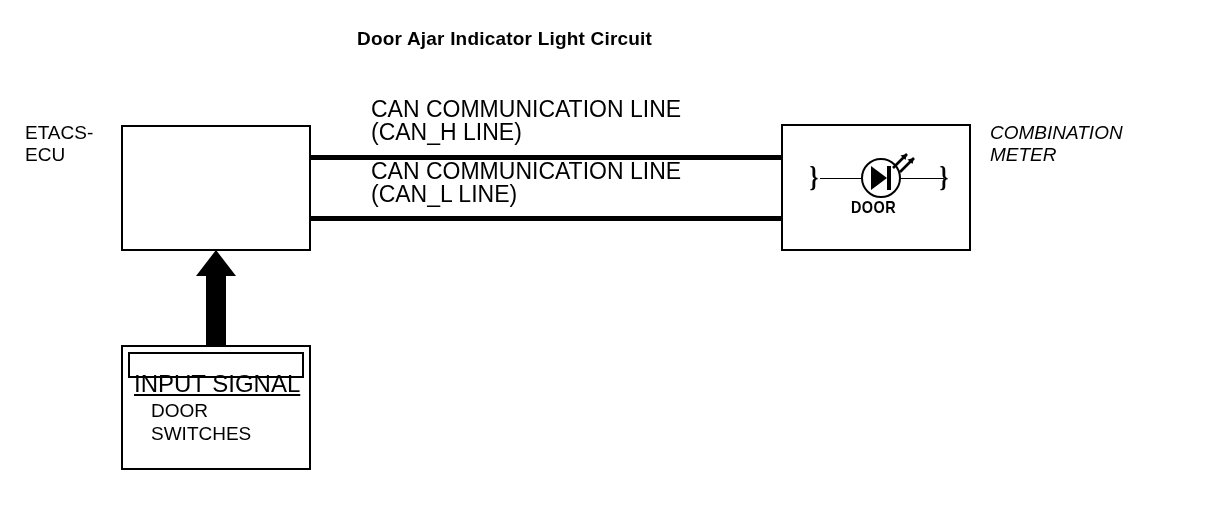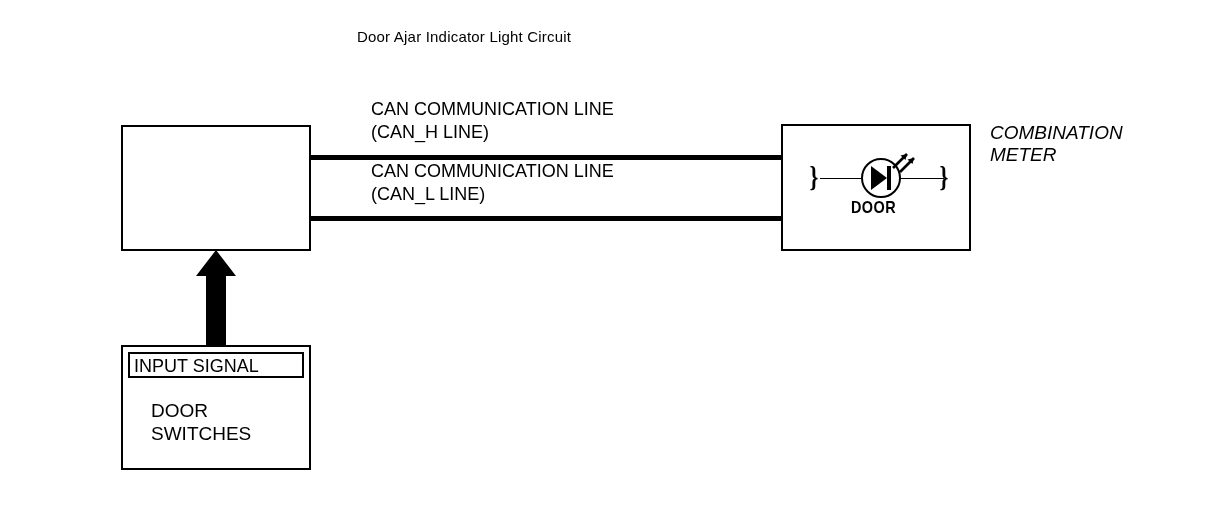--- a/index.html
+++ b/index.html
@@ -17,22 +17,22 @@
     height: 508px;
     background: #ffffff;
     overflow: hidden;
   }
   .abs { position: absolute; }
 
   
   #diagram-title {
     left: 357px;
     top: 28px;
-    font-size: 15px;
-    font-weight: normal;
+    font-size: 19px;
+    font-weight: bold;
     letter-spacing: 0.2px;
     white-space: nowrap;
   }
 
   
   .box {
     border: 2px solid #000000;
     background: #ffffff;
     box-sizing: border-box;
   }
@@ -57,21 +57,21 @@
     left: 309px;
     width: 474px;
     height: 5px;
     background: #000000;
   }
   #can-h-line { top: 155px; }
   #can-l-line { top: 216px; }
 
   .can-label {
     left: 371px;
-    font-size: 18px;
+    font-size: 23px;
     line-height: 23px;
     white-space: pre-line;
   }
   #can-h-label { top: 98px; }
   #can-l-label { top: 160px; }
 
   
   #combination-meter-box {
     left: 781px;
     top: 124px;
@@ -173,41 +173,44 @@
     left: 5px;
     top: 5px;
     width: 176px;
     height: 26px;
     border: 2px solid #000000;
     box-sizing: border-box;
   }
   #input-signal-label {
     position: absolute;
     left: 4px;
-    top: 2px;
-    font-size: 18px;
+    top: 20px;
+    font-size: 24px;
     line-height: 20px;
     white-space: nowrap;
+    text-decoration: underline;
   }
   #door-switches-label {
     position: absolute;
     left: 28px;
     top: 52px;
     font-size: 19px;
     line-height: 23px;
     white-space: pre-line;
   }
 </style>
 </head>
 <body>
 
 <div id="canvas">
 
   <div class="abs" id="diagram-title">Door Ajar Indicator Light Circuit</div>
 
+  <div class="abs" id="etacs-ecu-label">ETACS-
+ECU</div>
 
   <div class="abs box" id="etacs-ecu-box"></div>
 
   <div class="abs can-line" id="can-h-line"></div>
 
   <div class="abs can-line" id="can-l-line"></div>
 
   <div class="abs can-label" id="can-h-label">CAN COMMUNICATION LINE
 (CAN_H LINE)</div>
 

